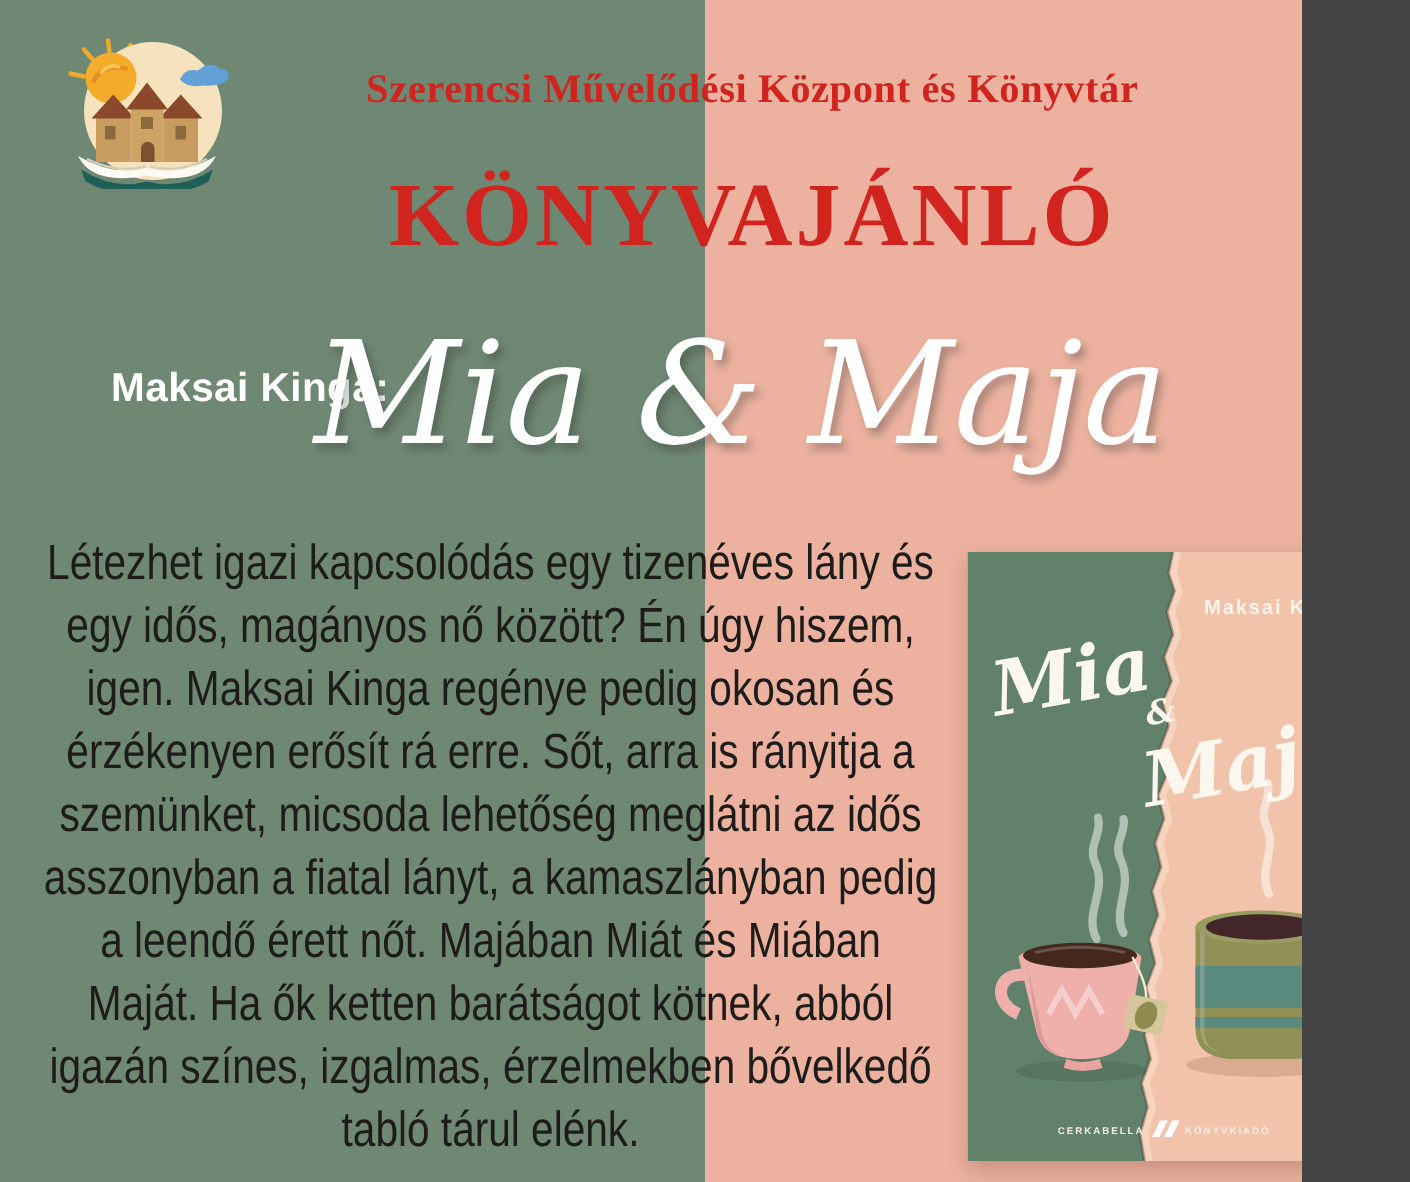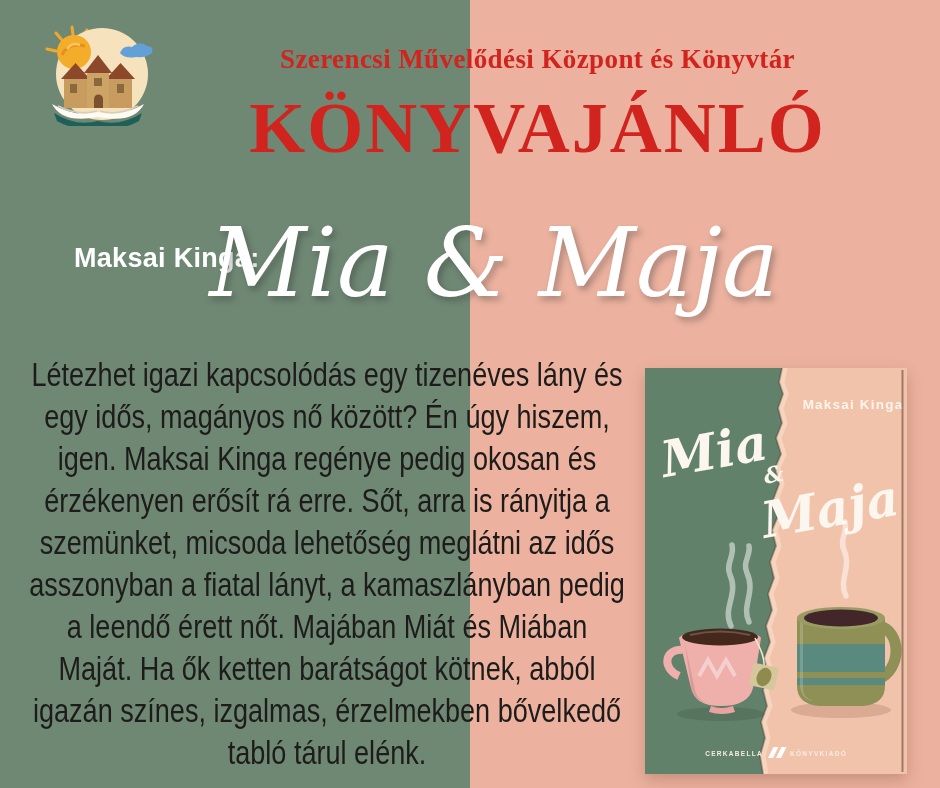--- a/index.html
+++ b/index.html
@@ -1,34 +1,34 @@
 <!DOCTYPE html>
 <html><head>
 <meta charset="utf-8">
 <style>
   html,body{margin:0;padding:0;background:#444;}
   .canvas{
-    position:relative;width:940px;height:788px;overflow:hidden;
+    position:relative;width:868px;height:788px;overflow:hidden;
     font-family:"Liberation Sans",sans-serif;
     text-decoration:underline;
   }
   .bg-half{position:absolute;top:0;height:788px;}
   .bg-left{left:0;width:470px;background:#6f8874;}
   .bg-right{left:470px;width:470px;background:#ecb29f;}
 
   .logo{position:absolute;left:42px;top:22px;width:112px;height:104px;}
 
   .header{position:absolute;left:135px;right:0;top:42px;text-align:center;color:#d1241f;}
   .org-name{
     font-family:"Liberation Serif",serif;font-weight:bold;
     font-size:27px;line-height:34px;letter-spacing:.4px;
   }
   .main-title{
     font-family:"Liberation Serif",serif;font-weight:bold;
-    font-size:72px;line-height:100px;letter-spacing:2px;margin-top:2px;
+    font-size:60px;line-height:100px;letter-spacing:2px;margin-top:17px;
     white-space:nowrap;
   }
 
   .author-label{
     position:absolute;left:74px;top:212px;
     font-size:27px;font-weight:bold;color:#ffffff;letter-spacing:.3px;margin-top:31px;
   }
   .script-title{
     position:absolute;left:144px;top:203px;width:700px;text-align:center;
     font-family:"DejaVu Serif",serif;font-style:italic;

